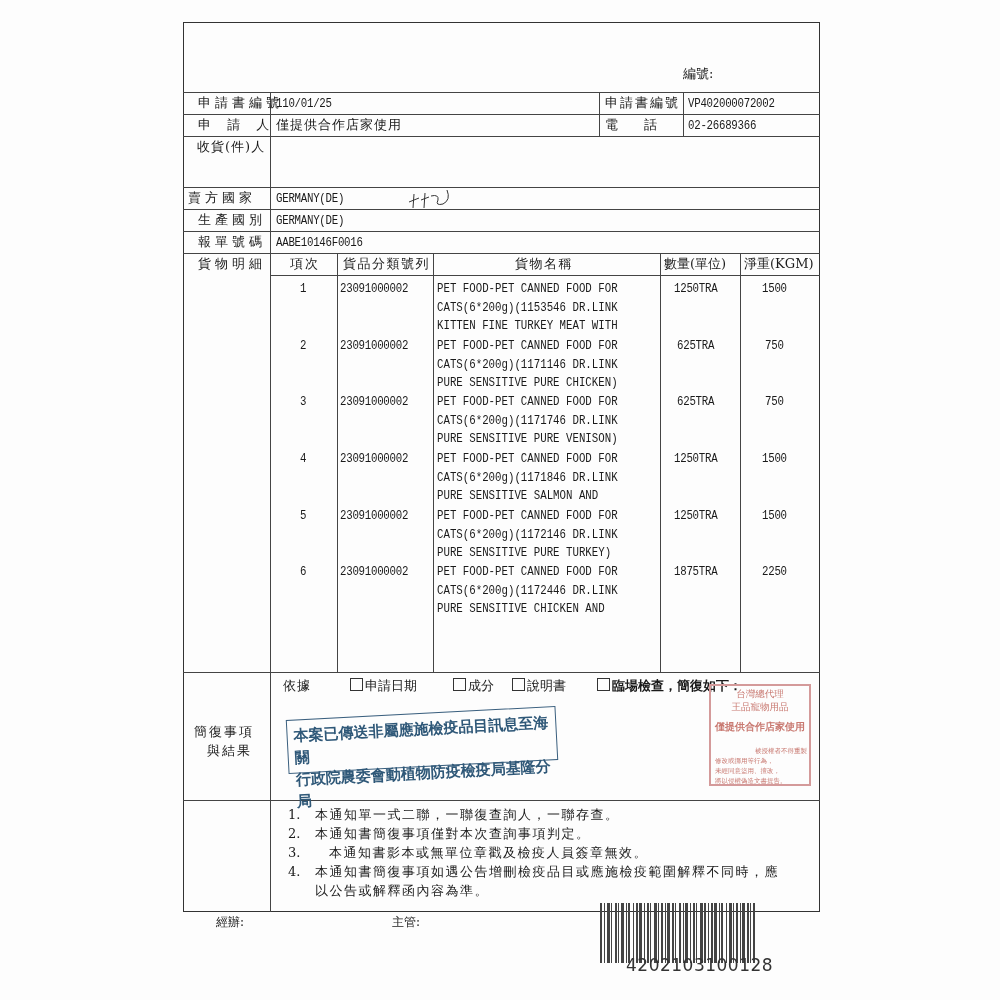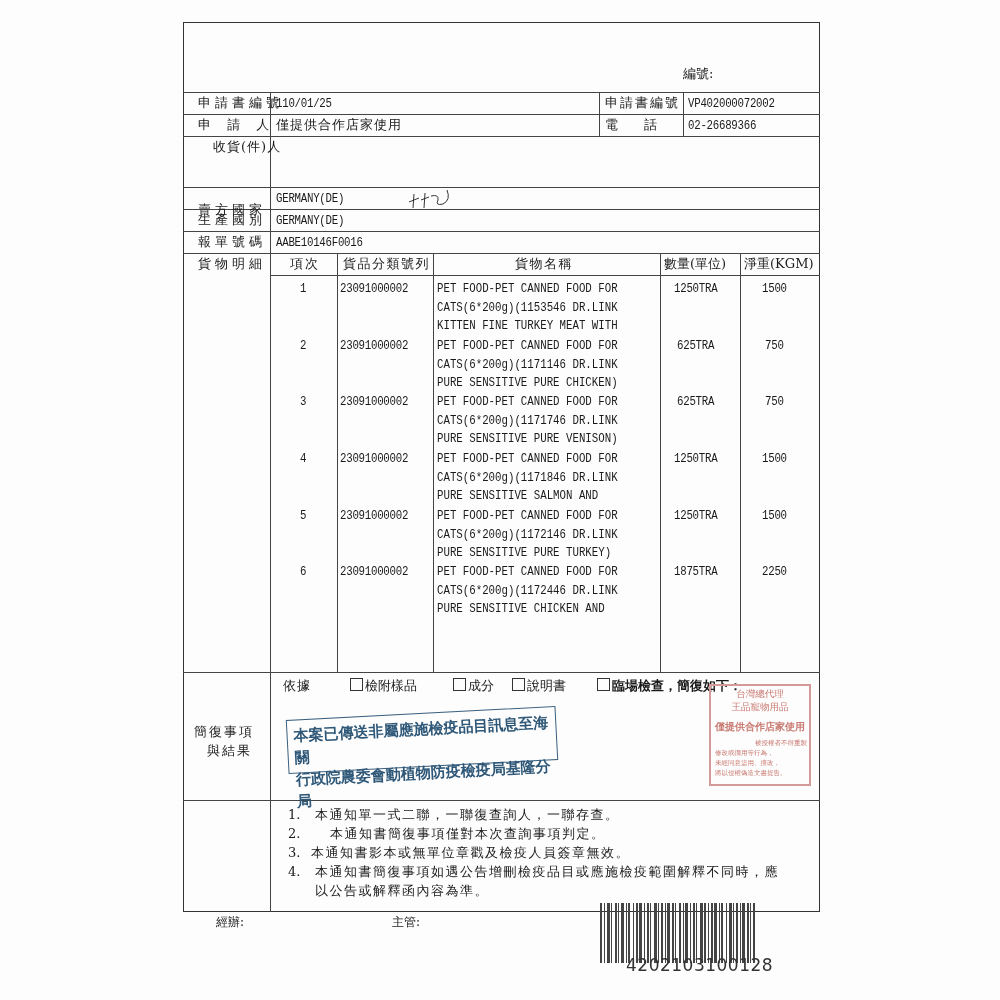--- a/index.html
+++ b/index.html
@@ -57,23 +57,23 @@
   <div class="txt lbl" style="left:198px;top:95px;">申請書編號</div>
   <div class="txt mono" style="left:276px;top:96px;">110/01/25</div>
   <div class="txt" style="left:605px;top:95px;letter-spacing:2px;">申請書編號</div>
   <div class="txt mono" style="left:688px;top:96px;">VP402000072002</div>
 
   <div class="txt" style="left:198px;top:117px;letter-spacing:6px;">申 請 人</div>
   <div class="txt" style="left:276px;top:117px;letter-spacing:1px;">僅提供合作店家使用</div>
   <div class="txt" style="left:605px;top:117px;">電　　話</div>
   <div class="txt mono" style="left:688px;top:118px;">02-26689366</div>
 
-  <div class="txt" style="left:185px;top:139px;letter-spacing:1px;padding-left:28px;">收貨(件)人</div>
-
-  <div class="txt lbl" style="left:198px;top:190px;margin-top:12px;">賣方國家</div>
+  <div class="txt" style="left:169px;top:139px;letter-spacing:1px;padding-left:28px;">收貨(件)人</div>
+
+  <div class="txt lbl" style="left:188px;top:190px;">賣方國家</div>
   <div class="txt mono" style="left:276px;top:191px;">GERMANY(DE)</div>
   <svg class="sig" viewBox="0 0 50 22">
     <path d="M4 14 L14 10 M9 6 L8 20 M16 12 L24 9 M20 5 L19 20 M26 8 Q34 6 33 12 Q30 18 38 16 Q46 12 42 2" stroke="#333" stroke-width="1" fill="none"></path>
   </svg>
 
   <div class="txt lbl" style="left:198px;top:212px;">生產國別</div>
   <div class="txt mono" style="left:276px;top:213px;">GERMANY(DE)</div>
 
   <div class="txt lbl" style="left:198px;top:234px;">報單號碼</div>
   <div class="txt mono" style="left:276px;top:235px;">AABE10146F0016</div>
@@ -135,50 +135,50 @@
     <div class="txt mono" style="left:300px;top:564px;">6</div>
     <div class="txt mono" style="left:340px;top:564px;">23091000002</div>
     <div class="gname" style="left:437px;top:563px;">PET FOOD-PET CANNED FOOD FOR
 CATS(6*200g)(1172446 DR.LINK
 PURE SENSITIVE CHICKEN AND</div>
     <div class="txt mono" style="left:674px;top:564px;">1875TRA</div>
     <div class="txt mono" style="left:762px;top:564px;">2250</div>
   </div>
 
   <div class="txt" style="left:283px;top:678px;letter-spacing:1px;">依據</div>
-  <div class="txt" style="left:350px;top:678px;"><span class="cb"></span><span>檢附樣品</span></div>
+  <div class="txt" style="left:350px;top:678px;"><span class="cb"></span><span>申請日期</span></div>
   <div class="txt" style="left:453px;top:678px;"><span class="cb"></span><span>成分</span></div>
   <div class="txt" style="left:512px;top:678px;"><span class="cb"></span><span>說明書</span></div>
   <div class="txt" style="left:597px;top:678px;font-weight:bold;"><span class="cb"></span><span>臨場檢查，簡復如下：</span></div>
 
   <div class="txt" style="left:194px;top:724px;letter-spacing:2px;">簡復事項</div>
   <div class="txt" style="left:207px;top:743px;letter-spacing:2px;">與結果</div>
 
   <div class="stamp-blue">
     <div>本案已傳送非屬應施檢疫品目訊息至海關</div>
     <div>行政院農委會動植物防疫檢疫局基隆分局</div>
   </div>
 
   <div class="stamp-red">
     <div class="l1">台灣總代理</div>
     <div class="l2">王品寵物用品</div>
     <div class="l3">僅提供合作店家使用</div>
-    <div class="sm" style="margin-top:4px;padding-left:44px;">被授權者不得重製</div>
+    <div class="sm" style="margin-top:12px;padding-left:44px;">被授權者不得重製</div>
     <div class="sm">修改或挪用等行為，</div>
     <div class="sm">未經同意盜用、擅改，</div>
     <div class="sm">將以侵權偽造文書提告。</div>
   </div>
 
   <div>
     <div class="txt" style="left:288px;top:807px;">1.</div>
     <div class="txt" style="left:315px;top:807px;letter-spacing:1.5px;">本通知單一式二聯，一聯復查詢人，一聯存查。</div>
     <div class="txt" style="left:288px;top:826px;">2.</div>
-    <div class="txt" style="left:330px;top:826px;letter-spacing:1.5px;text-align:center;">本通知書簡復事項僅對本次查詢事項判定。</div>
+    <div class="txt" style="left:315px;top:826px;letter-spacing:1.5px;text-align:center;">本通知書簡復事項僅對本次查詢事項判定。</div>
     <div class="txt" style="left:288px;top:845px;">3.</div>
-    <div class="txt" style="left:311px;top:845px;letter-spacing:1.5px;">本通知書影本或無單位章戳及檢疫人員簽章無效。</div>
+    <div class="txt" style="left:329px;top:845px;letter-spacing:1.5px;">本通知書影本或無單位章戳及檢疫人員簽章無效。</div>
     <div class="txt" style="left:288px;top:864px;">4.</div>
     <div class="txt" style="left:315px;top:864px;letter-spacing:1.5px;">本通知書簡復事項如遇公告增刪檢疫品目或應施檢疫範圍解釋不同時，應</div>
     <div class="txt" style="left:315px;top:883px;letter-spacing:1.5px;">以公告或解釋函內容為準。</div>
   </div>
 
   <div class="txt" style="left:216px;top:914px;font-size:12px;">經辦:</div>
   <div class="txt" style="left:392px;top:914px;font-size:12px;">主管:</div>
 
   <div class="barcode">
     <span style="width:2px;margin-right:2px"></span>

